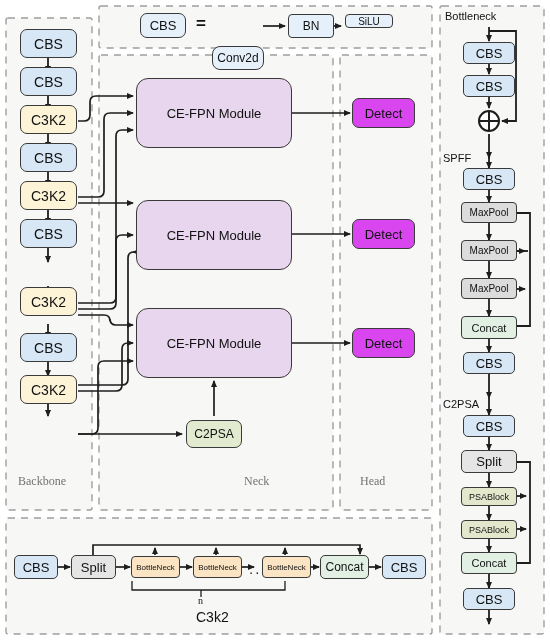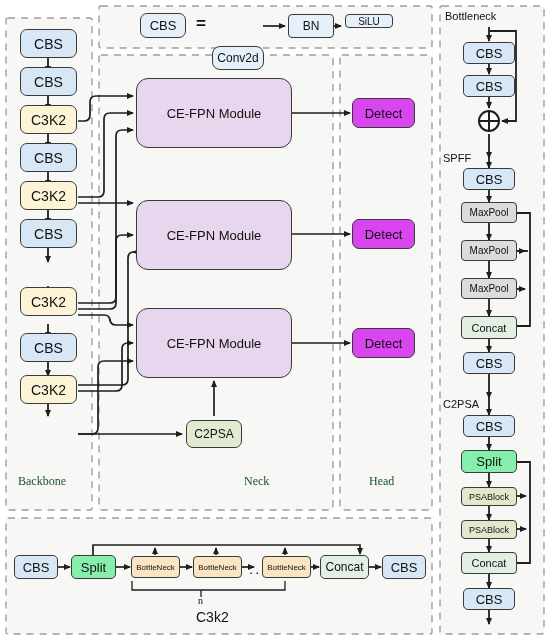--- a/index.html
+++ b/index.html
@@ -14,27 +14,27 @@
        border-radius:7px;display:flex;align-items:center;justify-content:center;
        color:#111;background:#e3eef8;white-space:nowrap;}
   .blk.cbs{background:#d7e7f5;}
   .blk.c3k2{background:#fdf4d8;}
   .blk.spff{background:#fbe0cb;}
   .blk.detect{background:#d946ef;}
   .blk.fpn{background:#e8d6ee;border-radius:12px;}
   .blk.c2psa{background:#e2ebd0;}
   .blk.pool{background:#dcdcdc;}
   .blk.concat{background:#e2f0e4;}
-  .blk.split{background:#86efac;}
+  .blk.split{background:#e5e5e5;}
   .blk.psab{background:#e3e8cd;}
   .blk.bneck{background:#fbe4c4;}
   .blk.plain{background:#e6f0fa;}
 
   .sec-label{position:absolute;font-family:"Liberation Serif",serif;
-             color:#14532d;font-size:12px;white-space:nowrap;}
+             color:#737373;font-size:12px;white-space:nowrap;}
   .side-label{position:absolute;font-family:"Liberation Sans",sans-serif;
               color:#111;font-size:11px;white-space:nowrap;}
   .eqsign{position:absolute;font-size:17px;color:#111;font-weight:600;}
   .dots{position:absolute;font-size:15px;color:#222;letter-spacing:2px;}
   .nlab{position:absolute;font-size:10px;color:#111;font-family:"Liberation Serif",serif;}
   .c3k2cap{position:absolute;font-size:14px;color:#111;}
 </style>
 </head>
 <body>
 
@@ -184,21 +184,21 @@
   <div class="blk fpn" style="left:136px;top:200px;width:156px;height:70px;font-size:13px;">CE-FPN Module</div>
   <div class="blk fpn" style="left:136px;top:308px;width:156px;height:70px;font-size:13px;">CE-FPN Module</div>
   <div class="blk c2psa" style="left:186px;top:420px;width:56px;height:28px;font-size:12px;">C2PSA</div>
 
   <div class="blk detect" style="left:352px;top:98px;width:63px;height:30px;font-size:13px;">Detect</div>
   <div class="blk detect" style="left:352px;top:219px;width:63px;height:30px;font-size:13px;">Detect</div>
   <div class="blk detect" style="left:352px;top:328px;width:63px;height:30px;font-size:13px;">Detect</div>
 
   <div class="sec-label" style="left:18px;top:474px;">Backbone</div>
   <div class="sec-label" style="left:200px;top:474px;margin-left:44px;">Neck</div>
-  <div class="sec-label" style="left:369px;top:474px;">Head</div>
+  <div class="sec-label" style="left:360px;top:474px;">Head</div>
 
   <div class="side-label" style="left:445px;top:10px;">Bottleneck</div>
   <div class="blk cbs" style="left:463px;top:42px;width:52px;height:22px;font-size:13px;border-radius:5px;">CBS</div>
   <div class="blk cbs" style="left:463px;top:75px;width:52px;height:22px;font-size:13px;border-radius:5px;">CBS</div>
 
   <div class="side-label" style="left:443px;top:152px;">SPFF</div>
   <div class="blk cbs" style="left:463px;top:168px;width:52px;height:22px;font-size:13px;border-radius:5px;">CBS</div>
   <div class="blk pool" style="left:461px;top:202px;width:56px;height:21px;font-size:10px;border-radius:4px;">MaxPool</div>
   <div class="blk pool" style="left:461px;top:240px;width:56px;height:21px;font-size:10px;border-radius:4px;">MaxPool</div>
   <div class="blk pool" style="left:461px;top:278px;width:56px;height:21px;font-size:10px;border-radius:4px;">MaxPool</div>

